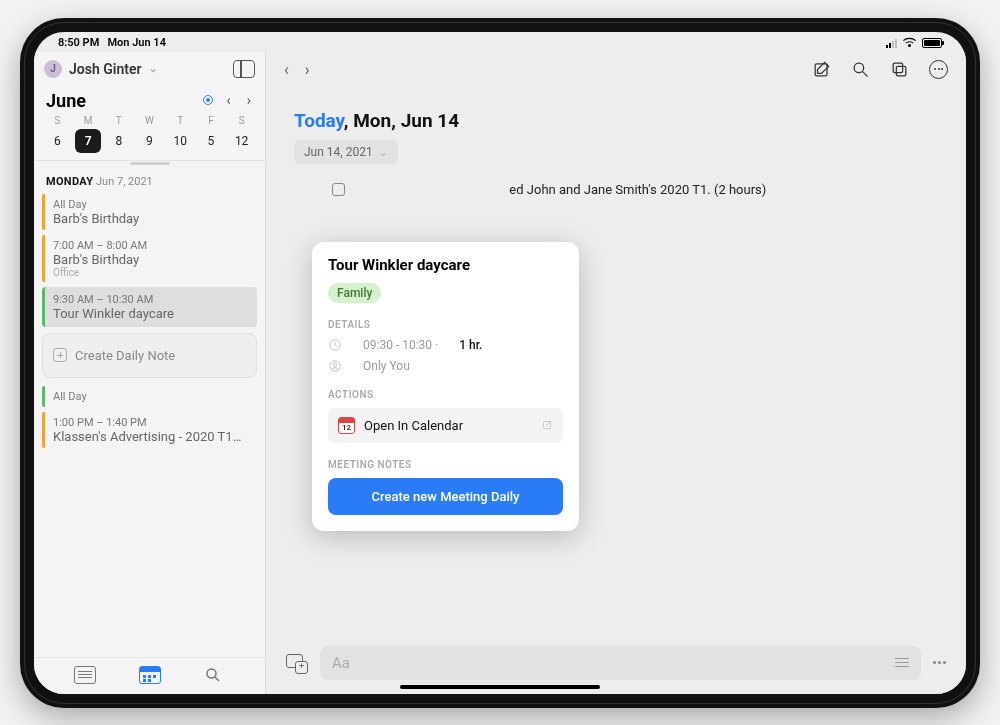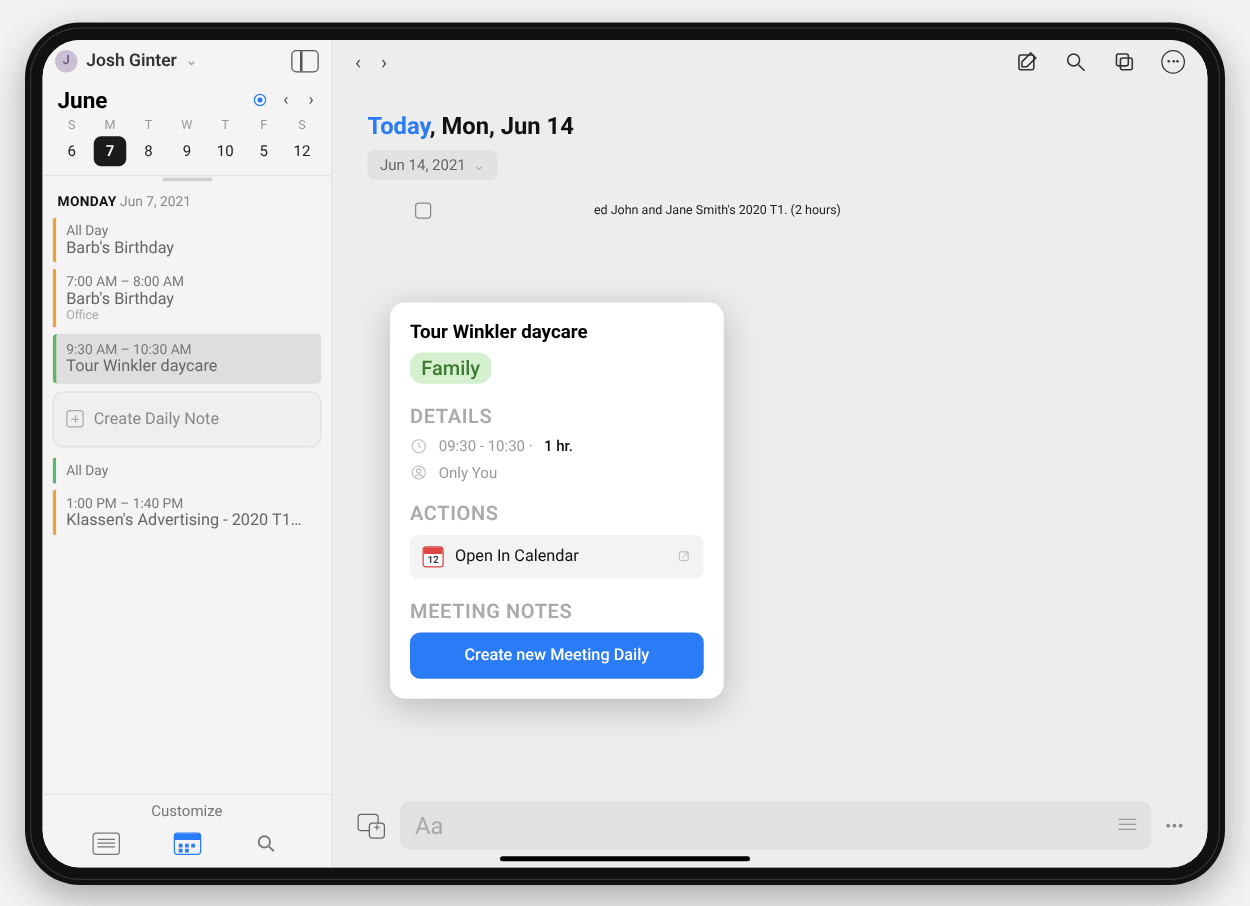--- a/index.html
+++ b/index.html
@@ -67,52 +67,74 @@
   .toolbar{display:flex;align-items:center;justify-content:space-between;padding:8px 18px;}
   .tb-left{display:flex;gap:16px;color:#555;font-size:16px;}
   .tb-right{display:flex;gap:20px;align-items:center;color:#444;}
   .tb-right svg{width:19px;height:19px;stroke:#333;fill:none;stroke-width:1.6;}
   .moreic{width:19px;height:19px;border:1.5px solid #333;border-radius:50%;display:flex;align-items:center;justify-content:center;gap:1.5px;}
   .moreic span{width:2px;height:2px;border-radius:50%;background:#333;}
   .content{padding: 22px 28px 0;}
   .title{font-size:19px;font-weight:700;color:#111;}
   .title .today{color:#2a7bf6;}
   .datechip{margin-top:8px;display:inline-flex;align-items:flex-end;gap:6px;background:#e2e2e2;border-radius:6px;padding:5px 10px;font-size:12px;color:#666;}
-  .row{margin-top:18px;font-size:10px;color:#222;display:flex;align-items:center;gap:8px;padding-left:38px;}
+  .row{margin-top:18px;font-size:13px;color:#222;display:flex;align-items:center;gap:8px;padding-left:38px;}
   .row .chk{width:13px;height:13px;border:1.3px solid #888;border-radius:3px;flex-shrink:0;}
   .bottombar{margin-top:auto;padding:10px 20px 14px;display:flex;align-items:center;gap:12px;}
   .bbic{width:22px;height:18px;}
   .stackic{position:relative;width:22px;height:18px;}
   .stackic::before{content:"";position:absolute;left:0;top:0;width:15px;height:12px;border:1.5px solid #666;border-radius:3px;}
   .stackic::after{content:"+";position:absolute;right:0px;bottom:-2px;width:11px;height:11px;border:1.5px solid #666;border-radius:3px;background:#ededed;font-size:9px;line-height:9px;text-align:center;color:#666;}
-  .input{flex:1;background:#e2e2e2;border-radius:8px;padding:8px 12px;font-size:19px;color:#aaa;display:flex;align-items:center;justify-content:space-between;}
+  .input{flex:1;background:#e2e2e2;border-radius:8px;padding:8px 12px;font-size:15px;color:#aaa;display:flex;align-items:center;justify-content:space-between;}
   .hamb{width:14px;height:10px;position:relative;}
   .hamb::before{content:"";position:absolute;left:0;right:0;top:0;height:1.3px;background:#999;box-shadow:0 4px 0 #999,0 8px 0 #999;}
   .dots3{display:flex;gap:2px;}
   .dots3 span{width:3px;height:3px;border-radius:50%;background:#888;}
   .homebar{position:absolute;bottom:5px;left:50%;transform:translateX(-50%);width:200px;height:4px;background:#000;border-radius:3px;}
   
   .pop{position:absolute;left:278px;top:210px;width:267px;background:#fff;border-radius:12px;box-shadow:0 6px 28px rgba(0,0,0,.22);padding:14px 16px 16px;z-index:10;}
   .pop h3{font-size:15px;font-weight:700;margin-bottom:8px;}
-  .tag{display:inline-block;background:#d4f0cf;color:#3d7a33;font-size:16px;padding:3px 9px;border-radius:10px;font-weight:500;}
-  .sect{font-size:16px;color:#aaa;letter-spacing:.5px;font-weight:600;margin:16px 0 8px;}
-  .drow{display:flex;align-items:center;gap:9px;font-size:12px;color:#999;margin-bottom:7px;}
+  .tag{display:inline-block;background:#d4f0cf;color:#3d7a33;font-size:12px;padding:3px 9px;border-radius:10px;font-weight:500;}
+  .sect{font-size:10px;color:#aaa;letter-spacing:.5px;font-weight:600;margin:16px 0 8px;}
+  .drow{display:flex;align-items:center;gap:21px;font-size:12px;color:#999;margin-bottom:7px;}
   .drow .dur{color:#111;font-weight:500;}
   .drow svg{width:14px;height:14px;stroke:#bbb;fill:none;stroke-width:1.5;}
   .action{background:#f3f3f3;border-radius:7px;padding:9px 10px;display:flex;align-items:center;gap:9px;font-size:13px;color:#111;position:relative;}
   .calendar-mini{width:17px;height:17px;border:1px solid #d44;border-radius:3px;background:linear-gradient(#d44 0 5px,#fff 5px);font-size:8px;text-align:center;line-height:19px;color:#333;font-weight:600;}
   .openout{position:absolute;right:10px;width:12px;height:12px;}
   .openout svg{width:12px;height:12px;stroke:#bbb;fill:none;stroke-width:1.5;}
   .btn-primary{margin-top:4px;background:#2a7bf6;color:#fff;font-size:13px;font-weight:500;padding:11px;border-radius:8px;text-align:center;}
 </style>
 </head>
 <body>
 
 <div class="device">
  <div class="screen">
+  <div class="statusbar">
+    <div class="left">
+      <span>8:50 PM</span>&nbsp;&nbsp;
+      <span>Mon Jun 14</span>
+    </div>
+    <div class="right">
+      <div class="sigbars">
+            <span></span>
+            <span></span>
+            <span></span>
+            <span></span>
+          </div>
+      <svg class="wifisvg" width="15" height="11" viewBox="0 0 24 18" fill="none" stroke="#000" stroke-width="2">
+            <path d="M2 6 C7 1 17 1 22 6"></path>
+            <path d="M6 10 C9 7 15 7 18 10"></path>
+            <circle cx="12" cy="14" r="1.5" fill="#000"></circle>
+          </svg>
+      <div class="battery">
+            <div class="fill"></div>
+          </div>
+    </div>
+  </div>
 
   <div class="app">
 
    <div class="sidebar">
      <div class="sb-top">
        <div class="user">
          <span class="avatar">J</span>
          <span>Josh Ginter</span>
          <span class="chev">⌄</span>
        </div>
@@ -171,21 +193,20 @@
        <div class="evt green">
          <div class="t">All Day</div>
        </div>
        <div class="evt orange">
          <div class="t">1:00 PM – 1:40 PM</div>
          <div class="n">Klassen's Advertising - 2020 T1…</div>
        </div>
      </div>
 
      <div class="sb-bottom">
-       <div class="customize">Customize</div>
        <div class="sb-tabs">
          <div class="tab-ic noteic"></div>
          <div class="tab-ic calic"></div>
          <div class="tab-ic searchic">
            <svg viewBox="0 0 24 24" fill="none" stroke-width="2">
                   <circle cx="10" cy="10" r="6"></circle>
                   <line x1="15" y1="15" x2="20" y2="20"></line>
                 </svg>
          </div>
        </div>

